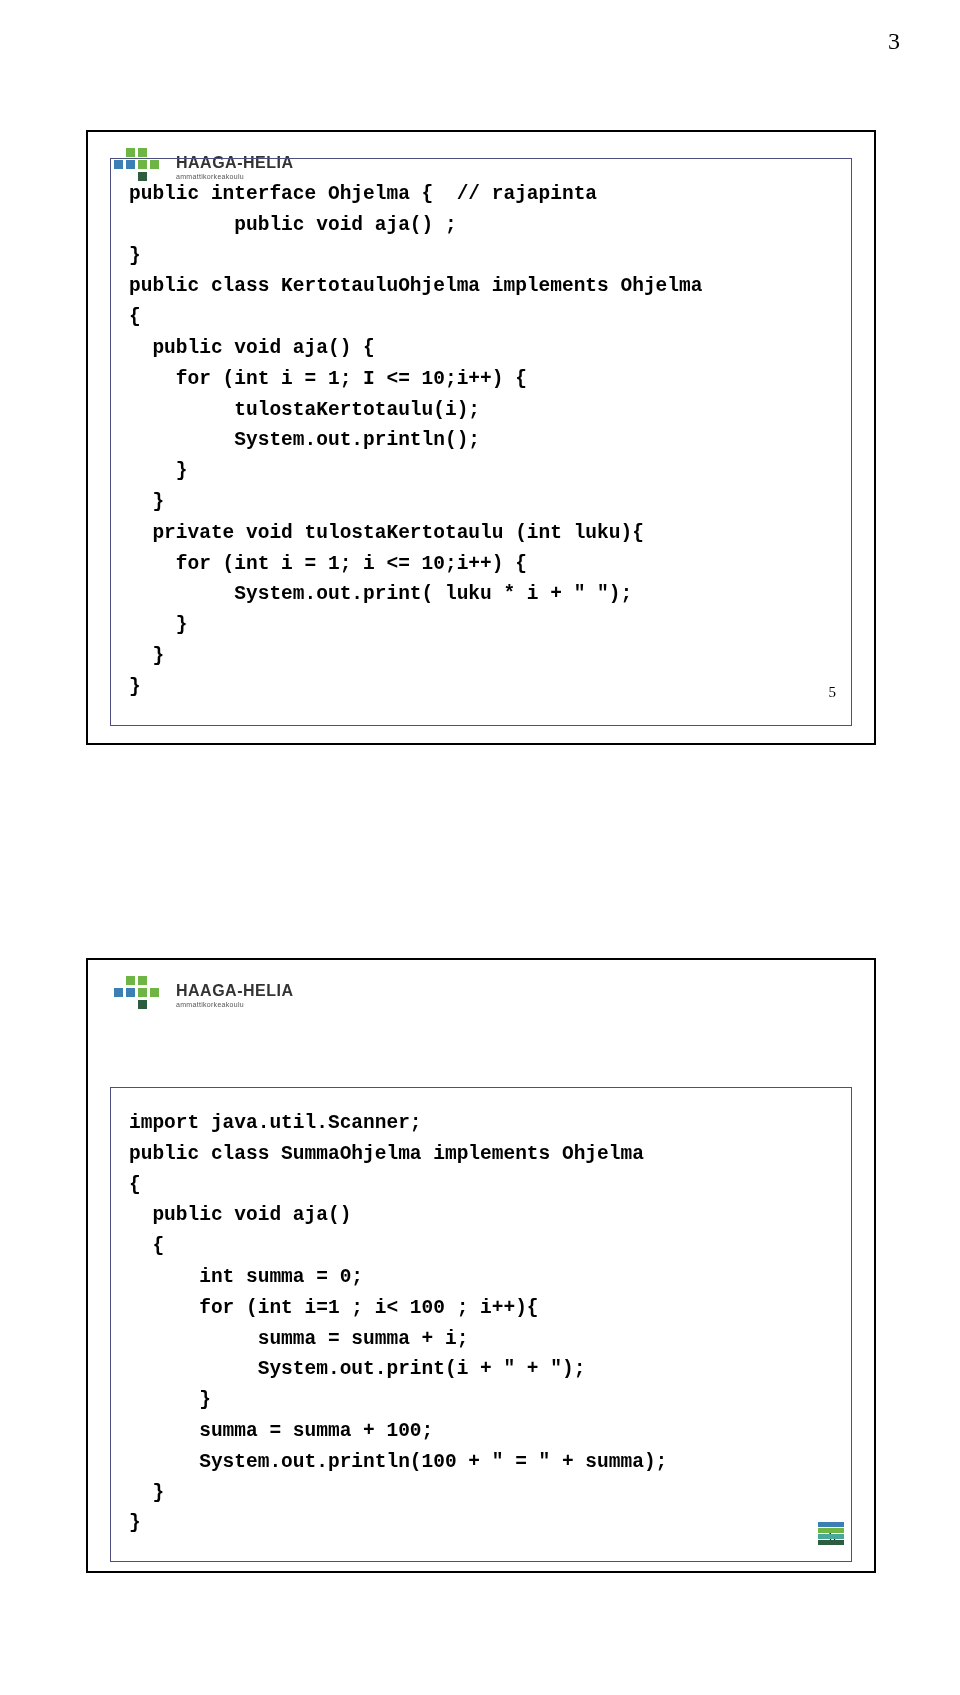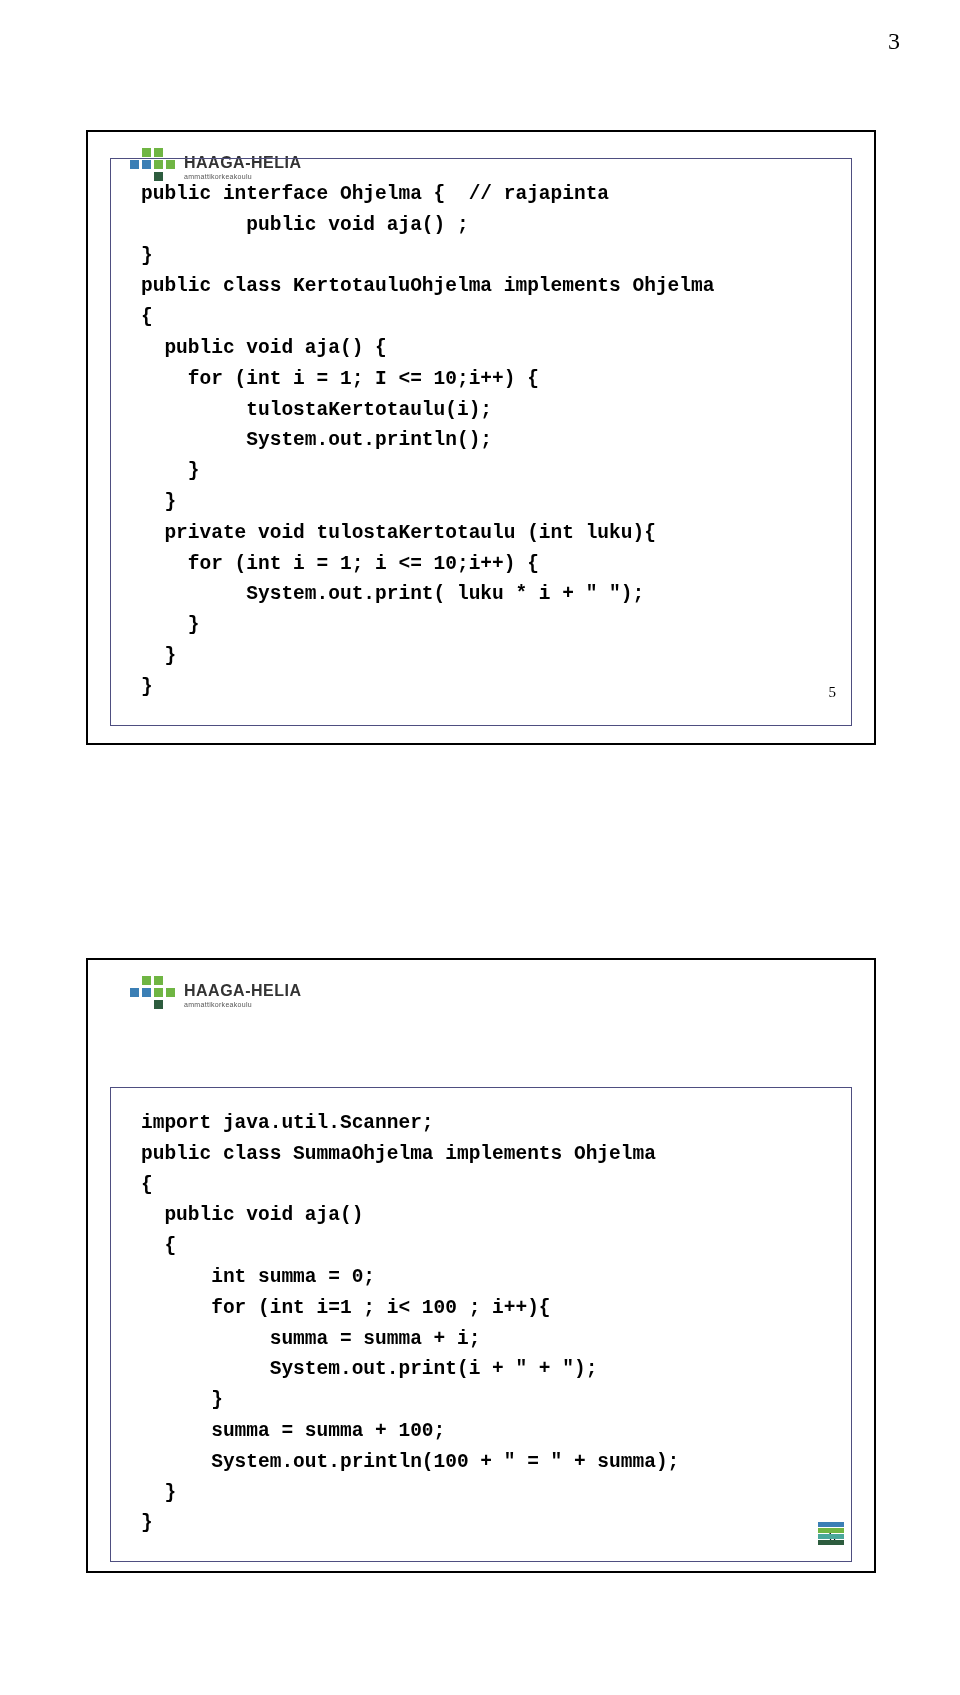--- a/index.html
+++ b/index.html
@@ -23,35 +23,36 @@
     left: 86px;
     width: 790px;
     border: 2px solid #000;
     padding: 22px 22px 28px 22px;
     background: #fff;
   }
   .slide1 { top: 130px; height: 615px; }
   .slide2 { top: 958px; height: 615px; }
   .code-box {
     border: 1.5px solid #4e4e80;
-    padding: 20px 18px 22px 30px;
+    padding: 20px 18px 22px 18px;
     font-size: 19.5px;
     line-height: 1.58;
     font-weight: bold;
     color: #000;
     white-space: pre;
     position: relative;
     margin-top: 4px;
   }
   .logo {
     position: absolute;
     top: 14px;
-    left: 42px;
+    left: 26px;
     display: flex;
     align-items: center;
+    gap: 8px;
   }
   .logo-squares {
     display: inline-block;
     position: relative;
     width: 54px;
     height: 42px;
   }
   .sq { position: absolute; width: 9px; height: 9px; }
   .logo-text { display: flex; flex-direction: column; line-height: 1; }
   .lt-main { font-family: Arial, sans-serif; font-weight: bold; font-size: 16px; color: #333; letter-spacing: 0.5px; }

